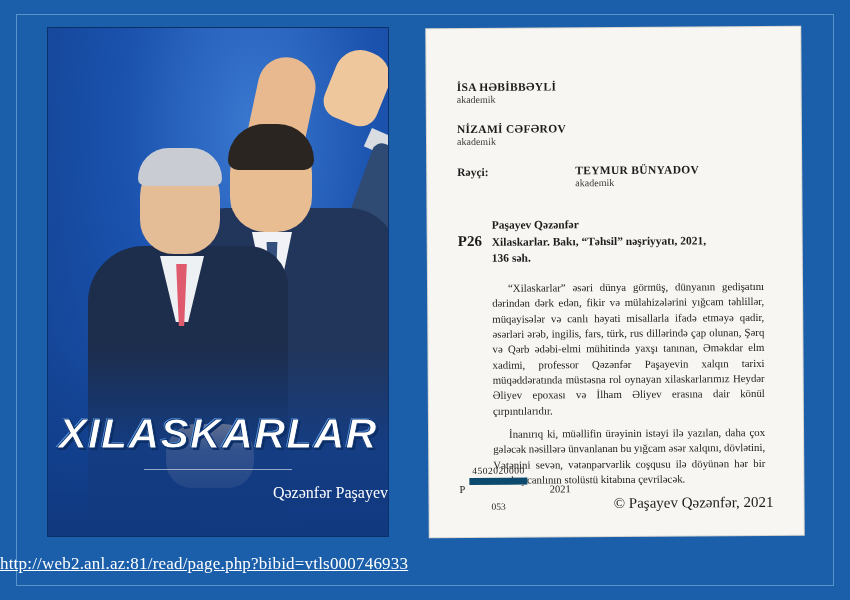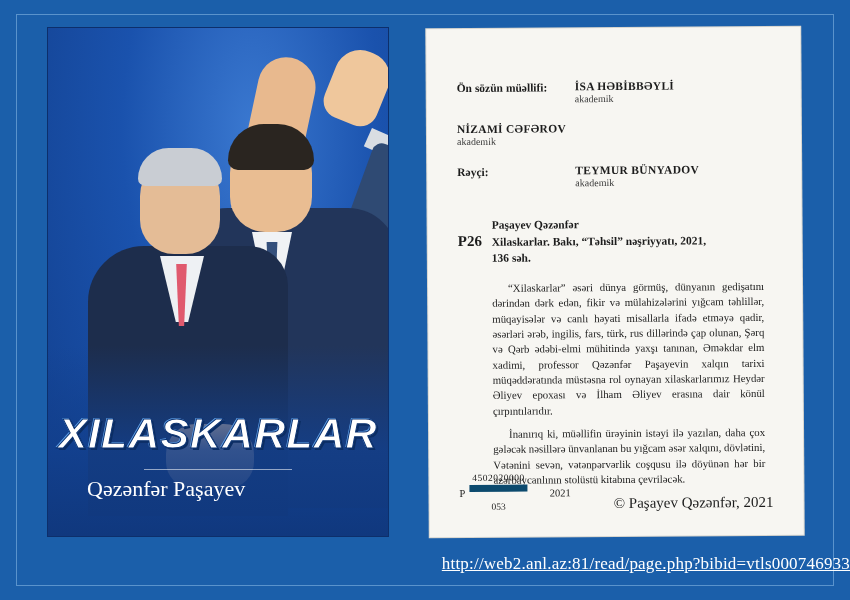--- a/index.html
+++ b/index.html
@@ -207,25 +207,24 @@
     letter-spacing: 1px;
     color: #ffffff;
     text-shadow: 2px 2px 0 #0b2d63, -1px -1px 0 #5ea0e8;
     -webkit-text-stroke: 1px #0c3372;
   }
   .cover-author {
     position: absolute;
     left: 0;
     right: 0;
     bottom: 34px;
-    text-align: left;
+    text-align: right;
     font-family: "Liberation Serif", serif;
-    font-size: 22px;
+    font-size: 16px;
     color: #ffffff;
-    padding-left: 39px;
   }
   .cover-author-rule {
     position: absolute;
     left: 96px;
     right: 96px;
     bottom: 66px;
     height: 1px;
     background: rgba(255,255,255,0.55);
   }
 
@@ -335,38 +334,38 @@
   .frac-num {
     font-size: 9.5px;
     letter-spacing: 0.5px;
     border-bottom: 7px solid #0c4a6e;
     padding: 0 3px 1px 3px;
     display: block;
   }
   .frac-den {
     font-size: 9.5px;
     display: block;
-    padding-top: 10px;
+    padding-top: 17px;
   }
   .footer-year {
     margin-left: 22px;
     font-size: 10.5px;
     align-self: center;
   }
   .footer-right {
     font-size: 15px;
   }
 
   
   .url {
     position: absolute;
     left: 0;
     right: 0;
     bottom: 26px;
-    text-align: right;
+    text-align: left;
     font-family: "Liberation Serif", serif;
     font-size: 17px;
     color: #ffffff;
     text-decoration: underline;
     letter-spacing: 0.2px;
   }
 </style>
 </head>
 <body>
 
@@ -394,21 +393,20 @@
     <div class="cover-title">XILASKARLAR</div>
     <div class="cover-author-rule"></div>
     <div class="cover-author">Qəzənfər Paşayev</div>
   </div>
 
   <div class="imprint">
     <div class="imprint-inner">
 
       <div class="credits">
         <div class="credit-row">
-          <div class="credit-role">Ön sözün müəllifi:</div>
           <div class="credit-vals">
             <div class="credit-name">İSA HƏBİBBƏYLİ</div>
             <div class="credit-title">akademik</div>
           </div>
         </div>
         <div class="credit-row">
           <div class="credit-vals">
             <div class="credit-name">NİZAMİ CƏFƏROV</div>
             <div class="credit-title">akademik</div>
           </div>

